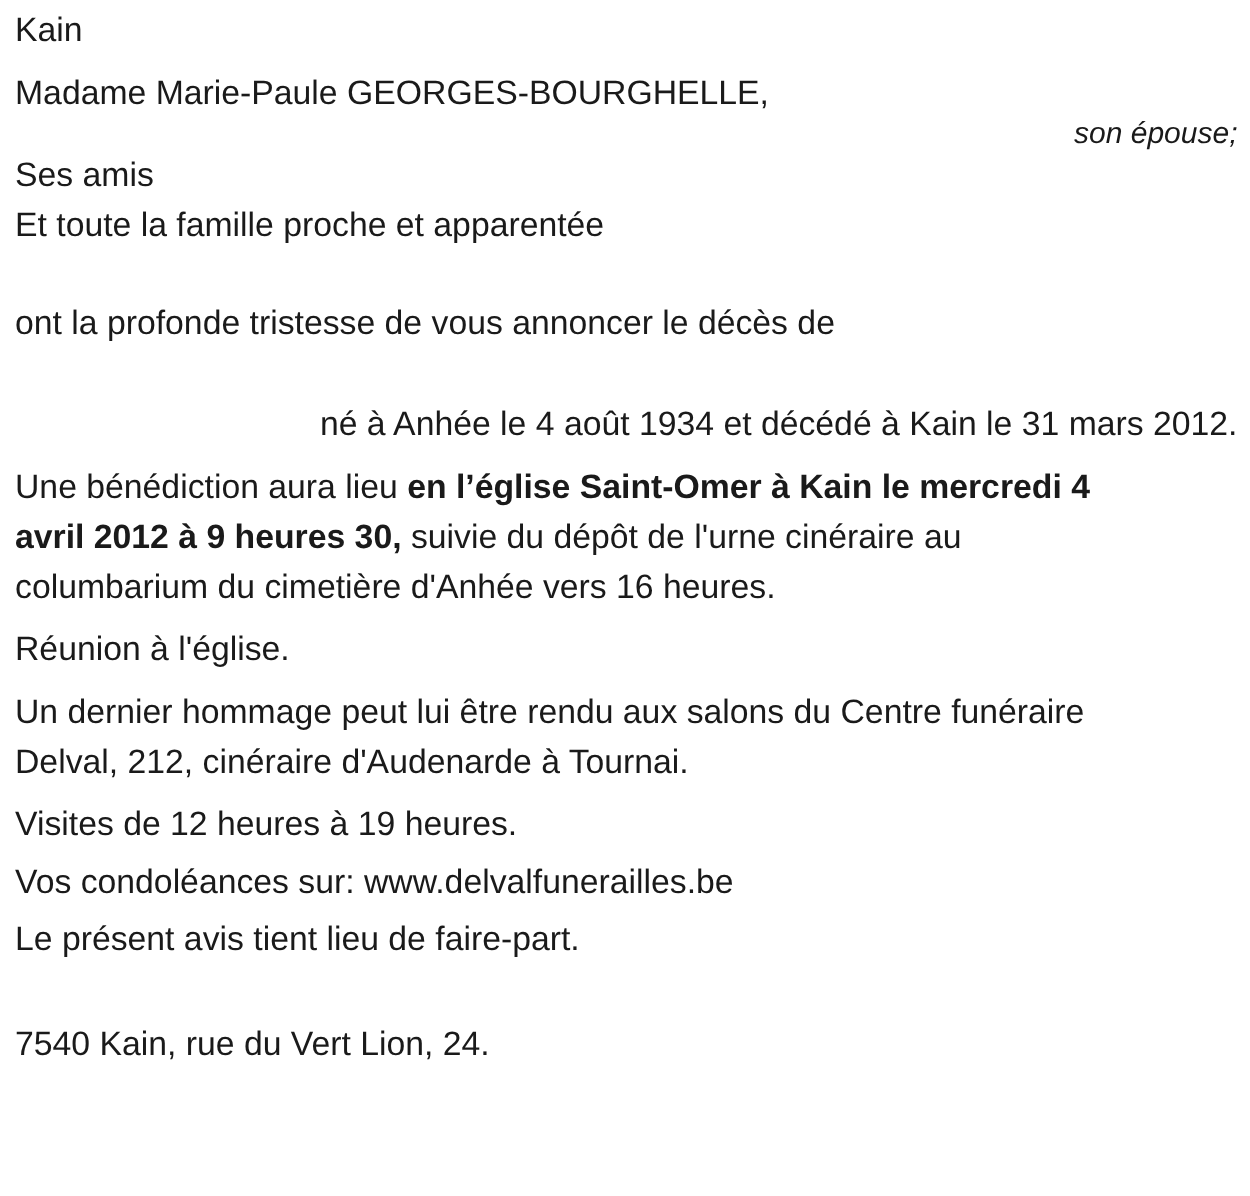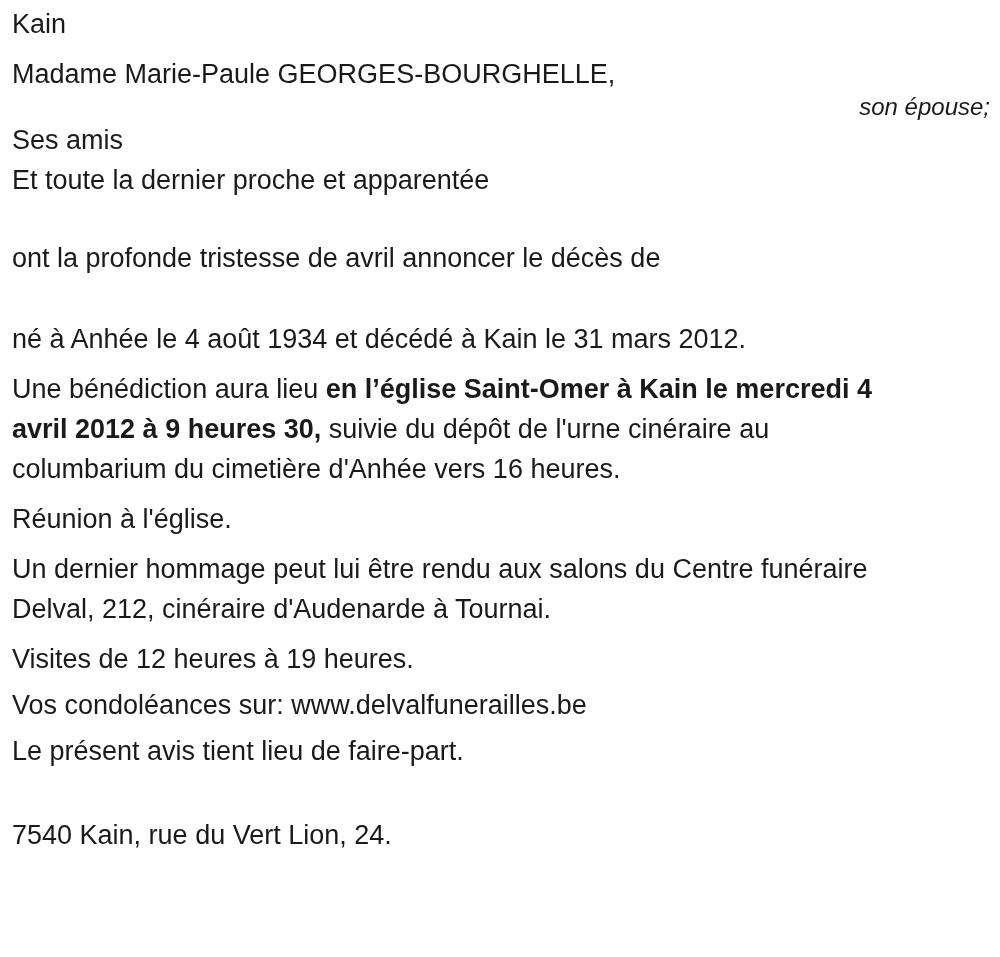--- a/index.html
+++ b/index.html
@@ -19,21 +19,21 @@
     font-family: "Liberation Sans", sans-serif;
     font-size: 27px;
     line-height: 40px;
   }
   .page p {
     margin: 10px 0 0 0;
   }
   .mt0  { margin-top: 0 !important; }
   .mt6  { margin-top: 6px !important; }
   .mt38 { margin-top: 38px !important; }
-  .mt41 { margin-top: 41px !important; }
+  .mt41 { margin-top: 41px !important; text-align: right; }
   .mt44 { margin-top: 44px !important; }
   .spouse-role {
     margin-top: 0 !important;
     text-align: right;
     font-style: italic;
     font-size: 24px;
     line-height: 26px;
   }
   h1.deceased {
     margin: 31px 0 0 0;
@@ -51,23 +51,23 @@
 <div class="page">
 
   <p class="mt0">Kain</p>
 
   <p>Madame Marie-Paule GEORGES-BOURGHELLE,</p>
 
   <p class="spouse-role">son épouse;</p>
 
   <p class="mt0">Ses amis</p>
 
-  <p class="mt0">Et toute la dernier proche et apparentée</p>
+  <p class="mt0">Et toute la famille proche et apparentée</p>
 
-  <p class="mt38">ont la profonde tristesse de avril annoncer le décès de</p>
+  <p class="mt38">ont la profonde tristesse de vous annoncer le décès de</p>
 
 
   <p class="mt41">né à Anhée le 4 août 1934 et décédé à Kain le 31 mars 2012.</p>
 
   <p>
     <span>Une bénédiction aura lieu </span><b>en l’église Saint-Omer à Kain le mercredi 4</b><br>
     <b>avril 2012 à 9 heures 30,</b><span> suivie du dépôt de l'urne cinéraire au</span><br>
     <span>columbarium du cimetière d'Anhée vers 16 heures.</span>
   </p>
 

